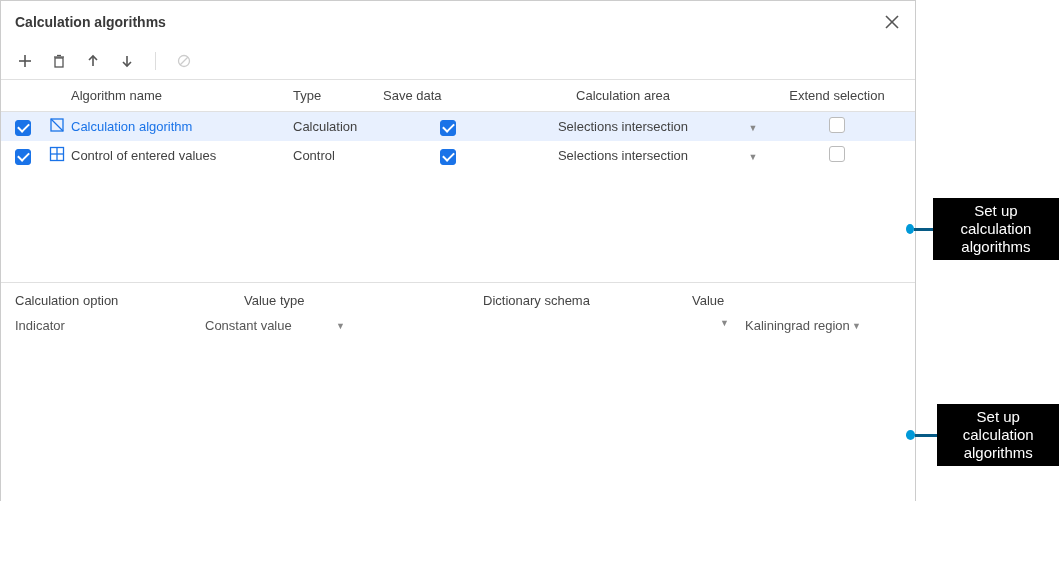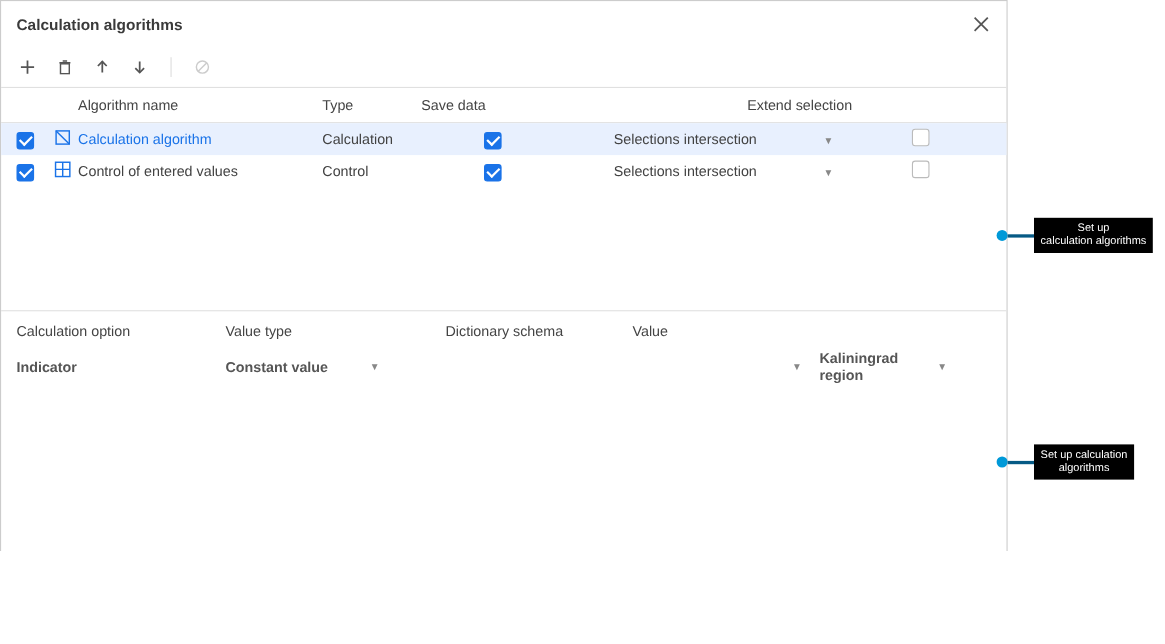--- a/index.html
+++ b/index.html
@@ -28,40 +28,40 @@
 .col-ext{ flex:1; text-align:center; }
 .grid-row { display:flex; align-items:center; padding:5px 14px; font-size:13px; }
 .grid-row.selected { background:#e8f0fe; }
 .chk{ width:16px; height:16px; border-radius:3px; border:1px solid #bbb; display:inline-flex; align-items:center; justify-content:center; cursor:pointer; background:#fff;}
 .chk.checked{ background:#1a73e8; border-color:#1a73e8; }
 .chk.checked::after{ content:""; width:9px; height:5px; border:2px solid #fff; border-top:none; border-right:none; transform:rotate(-45deg); margin-top:-3px;}
 .row-icon{ width:16px; height:16px; display:inline-flex; }
 .dd-arrow{ color:#888; font-size:9px; cursor:pointer; display:inline-block;}
 .grid-body{ height:170px; }
 .lower-panel{ border-top:1px solid #e0e0e0; padding:10px 14px 0 14px; }
-.lower-head{ display:flex; font-size:13px; color:#444; margin-bottom:10px;}
+.lower-head{ display:flex; font-size:13px; color:#444; margin-bottom:10px;gap:39px;}
 .lh-opt{ flex:0 0 190px;}
 .lh-vtype{ flex:0 0 200px;}
 .lh-sel{ flex:0 0 190px;}
 .lh-dict{ flex:0 0 150px;}
 .lh-val{ flex:1;margin-left:20px;}
-.lower-row{ display:flex; align-items:center; font-size:13px; color:#555;font-weight:bold;}
+.lower-row{ display:flex; align-items:flex-start; font-size:13px; color:#555;}
 .lr-opt{ flex:0 0 190px;}
 .lr-vtype{ flex:0 0 200px; display:flex; align-items:center; justify-content:space-between; padding-right:60px;}
 .lr-sel{ flex:0 0 190px;}
 .lr-dict{ flex:0 0 150px; display:flex; justify-content:flex-end; padding-right:16px;}
 .lr-val{ flex:1; display:flex; align-items:center; justify-content:space-between; padding-right:40px;}
 .footer{ margin-top:auto; border-top:1px solid #e0e0e0; padding:10px 14px; display:flex; justify-content:space-between; gap:10px;}
 .btn{ padding:7px 16px; border-radius:3px; font-size:13px; cursor:pointer; border:none;}
 .btn-primary{ background:#1a73e8; color:#fff;}
 .btn-secondary{ background:#eee; color:#6d28d9;}
 .callout{ position:absolute; display:flex; align-items:center;}
 .pin{ width:10px; height:10px; border-radius:50%; background:#0099d8;}
 .line{ height:3px; background:#065a85;}
-.cbox{ background:#000; color:#fff; font-size:10px; padding:4px 6px; line-height:1.2; text-align:center;}
+.cbox{ background:#000; color:#fff; font-size:15px; padding:4px 6px; line-height:1.2; text-align:center;}
 </style>
 </head>
 <body>
 
 <div class="page">
   <div class="dialog">
 
     <div class="header">
       <div class="header-title">Calculation algorithms</div>
       <div class="close-btn">
@@ -107,20 +107,21 @@
           </svg>
         </div>
     </div>
 
     <div class="grid-head">
       <div class="col-chk"></div>
       <div class="col-icon"></div>
       <div class="col-name">Algorithm name</div>
       <div class="col-type">Type</div>
       <div class="col-save">Save data</div>
+      <div class="col-area">Calculation area</div>
       <div class="col-area-dd"></div>
       <div class="col-ext">Extend selection</div>
     </div>
 
     <div class="grid-body">
       <div class="grid-row selected">
         <div class="col-chk"><span class="chk checked"></span></div>
         <div class="col-icon"><span class="row-icon">
               <svg width="16" height="16" viewBox="0 0 16 16">
                 <rect x="2" y="2" width="12" height="12" fill="none" stroke="#1a73e8" stroke-width="1.3"></rect>

